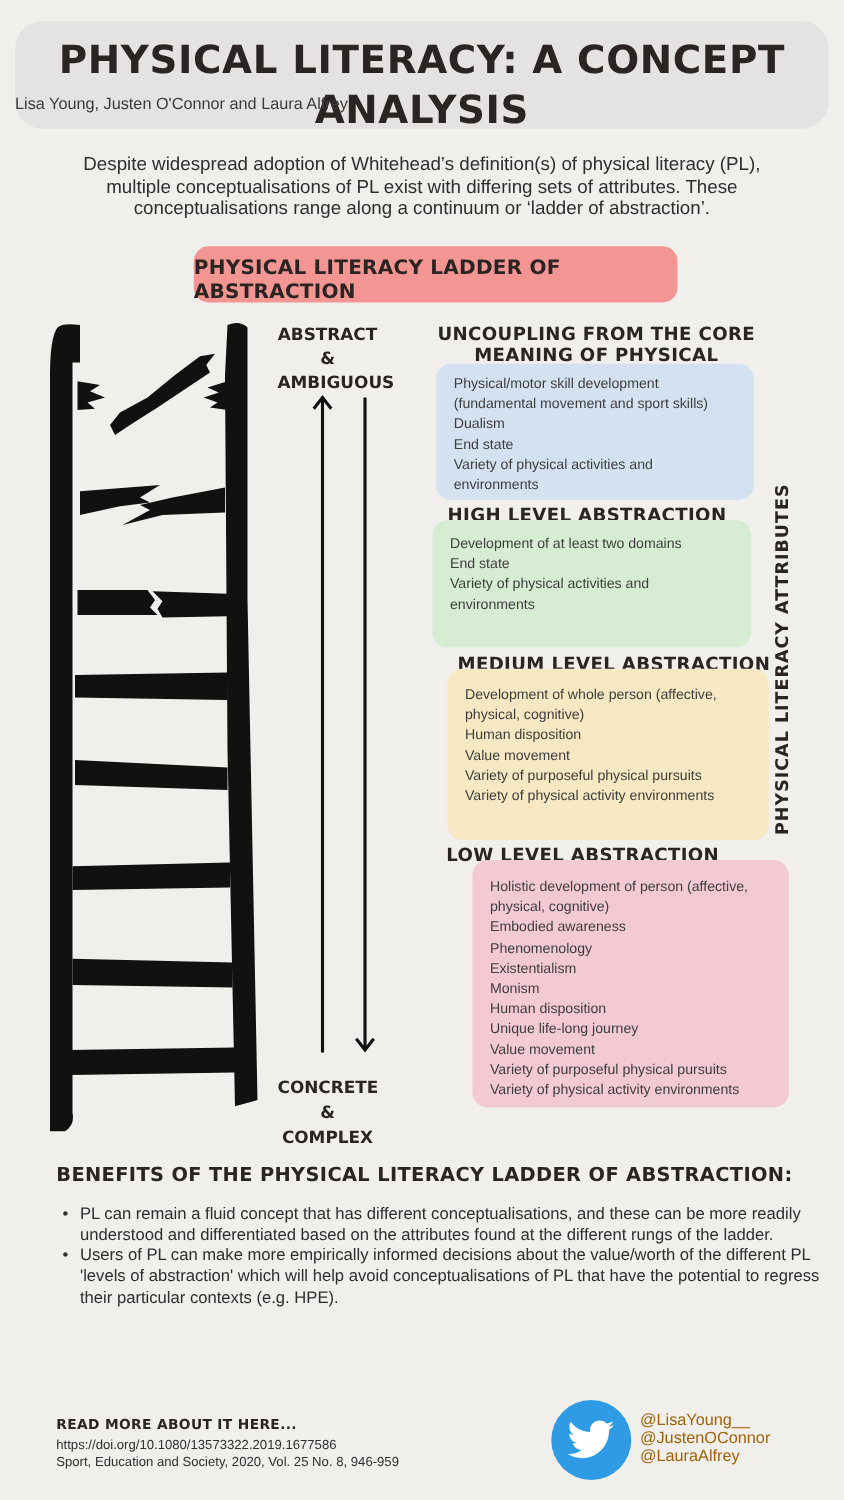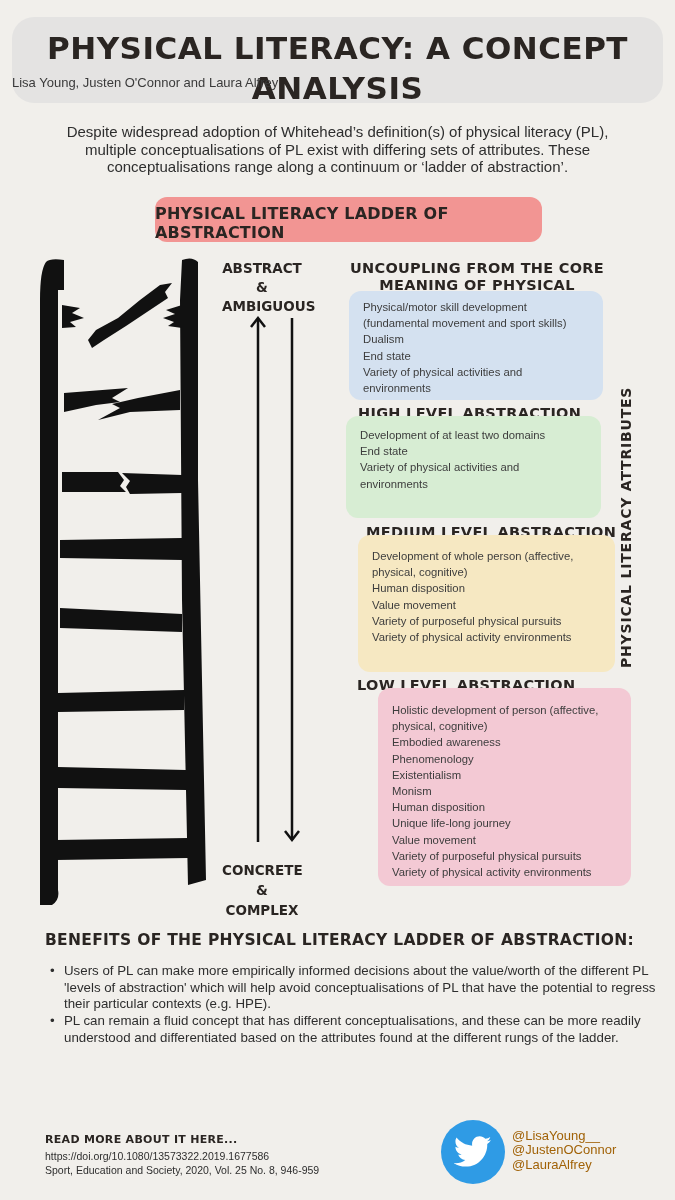--- a/index.html
+++ b/index.html
@@ -143,22 +143,22 @@
   <div>Unique life-long journey</div>
   <div>Value movement</div>
   <div>Variety of purposeful physical pursuits</div>
   <div>Variety of physical activity environments</div>
 </div>
 
 <div class="abs hand side-label">Physical Literacy Attributes</div>
 
 <div class="abs hand benefits-title">Benefits of the Physical Literacy Ladder of Abstraction:</div>
 <ul class="abs benefits">
+  <li>PL can remain a fluid concept that has different conceptualisations, and these can be more readily understood and differentiated based on the attributes found at the different rungs of the ladder.</li>
   <li>Users of PL can make more empirically informed decisions about the value/worth of the different PL 'levels of abstraction' which will help avoid conceptualisations of PL that have the potential to regress their particular contexts (e.g. HPE).</li>
-  <li>PL can remain a fluid concept that has different conceptualisations, and these can be more readily understood and differentiated based on the attributes found at the different rungs of the ladder.</li>
 </ul>
 
 <div class="abs hand read-more">Read more about it here...</div>
 <div class="abs ref">
   <div>https://doi.org/10.1080/13573322.2019.1677586</div>
   <div>Sport, Education and Society, 2020, Vol. 25 No. 8, 946-959</div>
 </div>
 
 <div class="abs twitter">
   <svg width="38" height="32" viewBox="0 0 24 20">

